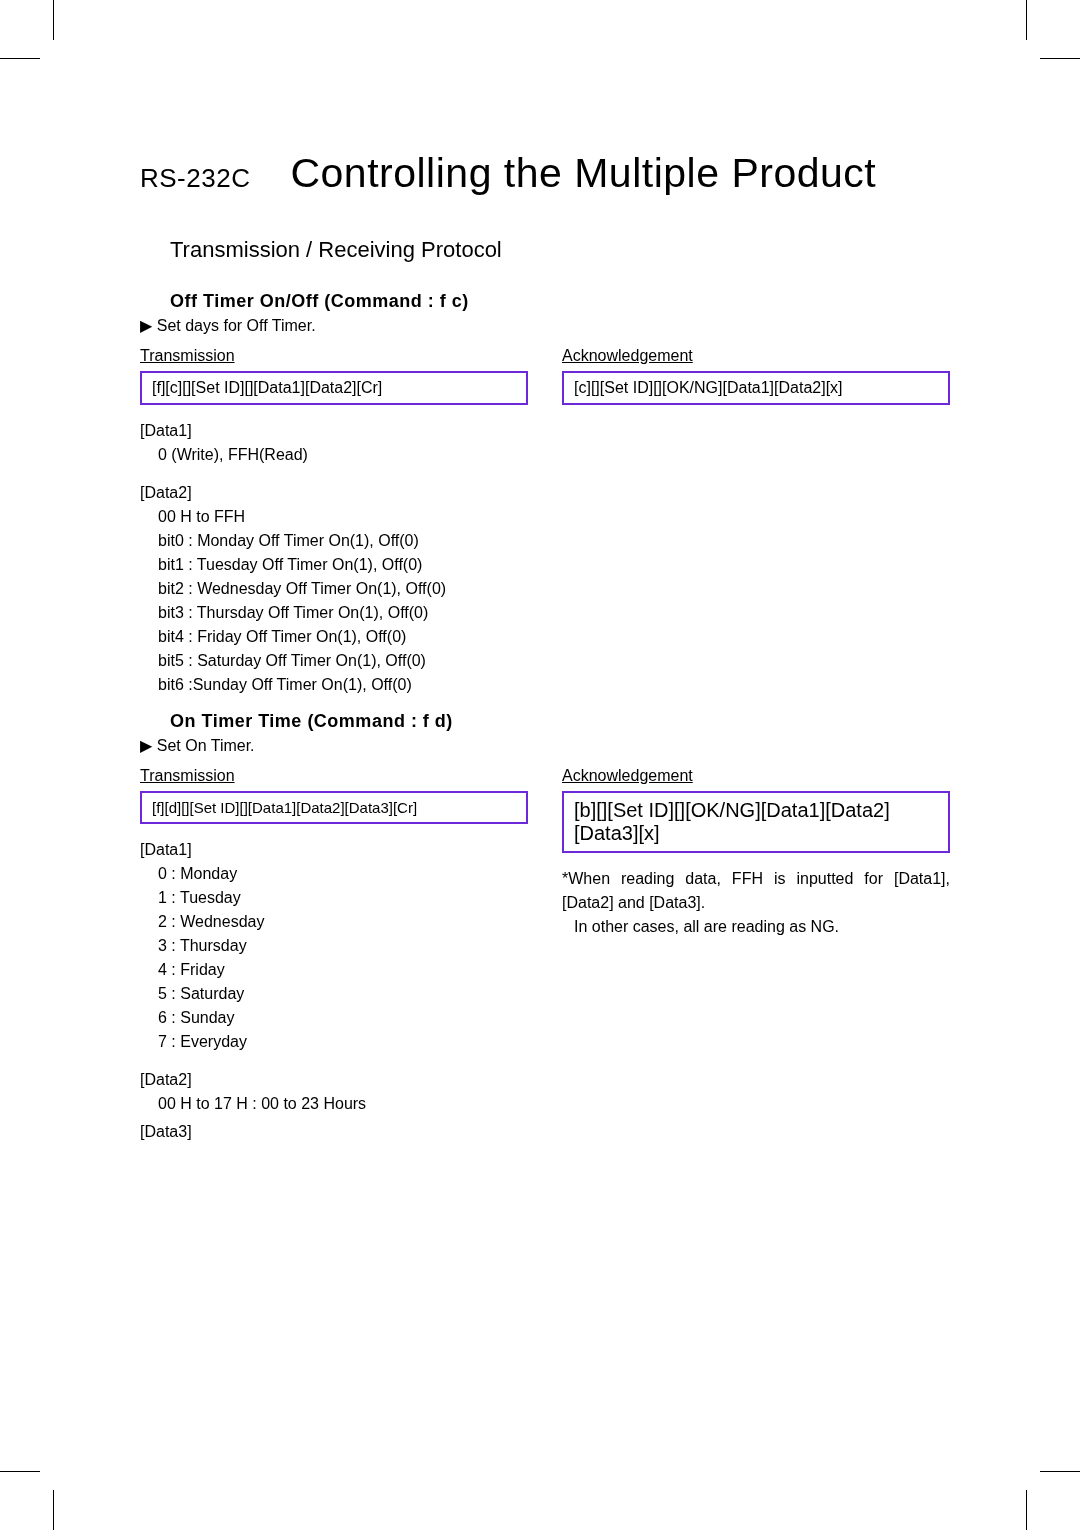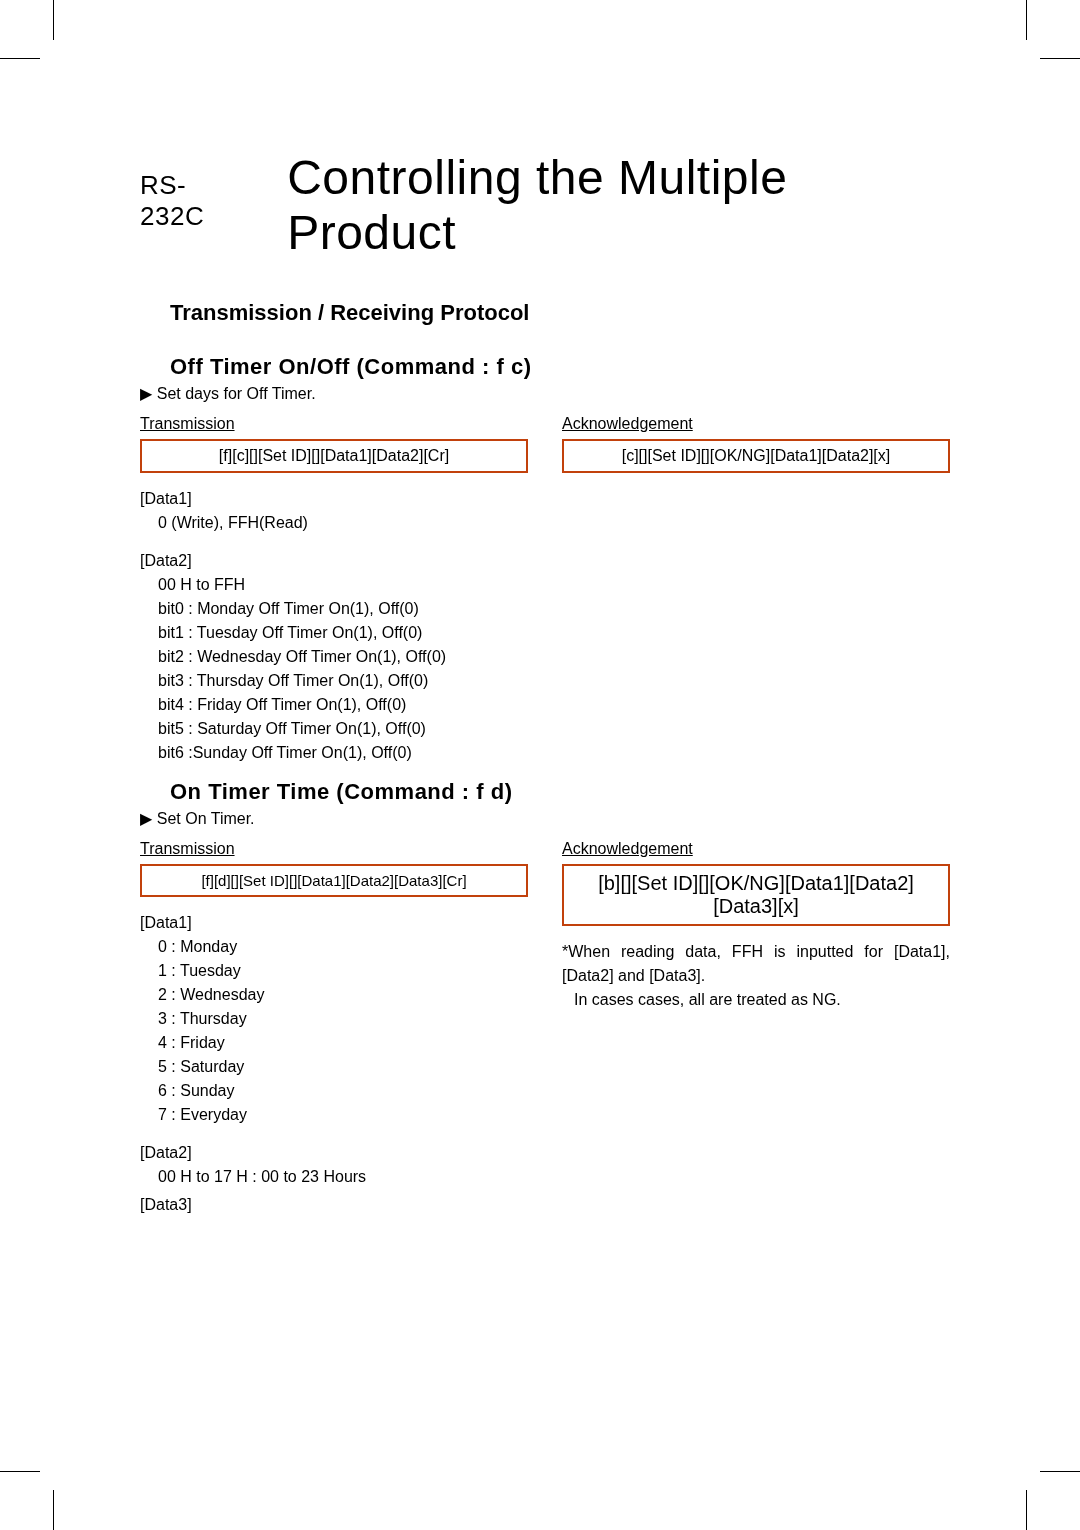--- a/index.html
+++ b/index.html
@@ -27,54 +27,52 @@
     align-items: baseline;
     margin-bottom: 40px;
   }
   .title-small {
     font-size: 26px;
     font-weight: 500;
     margin-right: 40px;
     letter-spacing: 0.5px;
   }
   .title-big {
-    font-size: 48px;
+    font-size: 41px;
     font-weight: 400;
     letter-spacing: 0.5px;
   }
   .subtitle {
     font-size: 22px;
     margin: 0 0 28px 30px;
-    font-weight: bold;
   }
   .cmd-title {
-    font-size: 22px;
+    font-size: 18px;
     font-weight: bold;
     margin: 0 0 4px 30px;
     letter-spacing: 0.5px;
   }
   .cmd-desc {
     font-size: 16px;
     margin: 0 0 12px 0;
   }
   .cols {
     display: flex;
     gap: 34px;
   }
   .col { flex: 1; }
   .sec-head {
     font-size: 16px;
     text-decoration: underline;
     margin-bottom: 6px;
   }
   .codebox {
-    border: 2px solid #c2410c;
+    border: 2px solid #6d28d9;
     padding: 6px 10px;
     font-size: 16px;
-    text-align: center;
     margin-bottom: 14px;
   }
   .block {
     font-size: 16px;
     line-height: 1.5;
     margin-bottom: 14px;
   }
   .indent { padding-left: 18px; }
   .note {
     font-size: 16px;
@@ -156,18 +154,18 @@
       </div>
       <div class="block">
         <div>[Data3]</div>
       </div>
     </div>
     <div class="col">
       <div class="sec-head">Acknowledgement</div>
       <div class="codebox" style="font-size:20px">[b][][Set ID][][OK/NG][Data1][Data2][Data3][x]</div>
       <div class="note">
         <span>*When reading data, FFH is inputted for [Data1], [Data2] and [Data3].</span><br>
-        <span style="padding-left:12px;display:inline-block">In cases cases, all are treated as NG.</span>
+        <span style="padding-left:12px;display:inline-block">In other cases, all are reading as NG.</span>
       </div>
     </div>
   </div>
 
 </div>
 
 </body></html>

